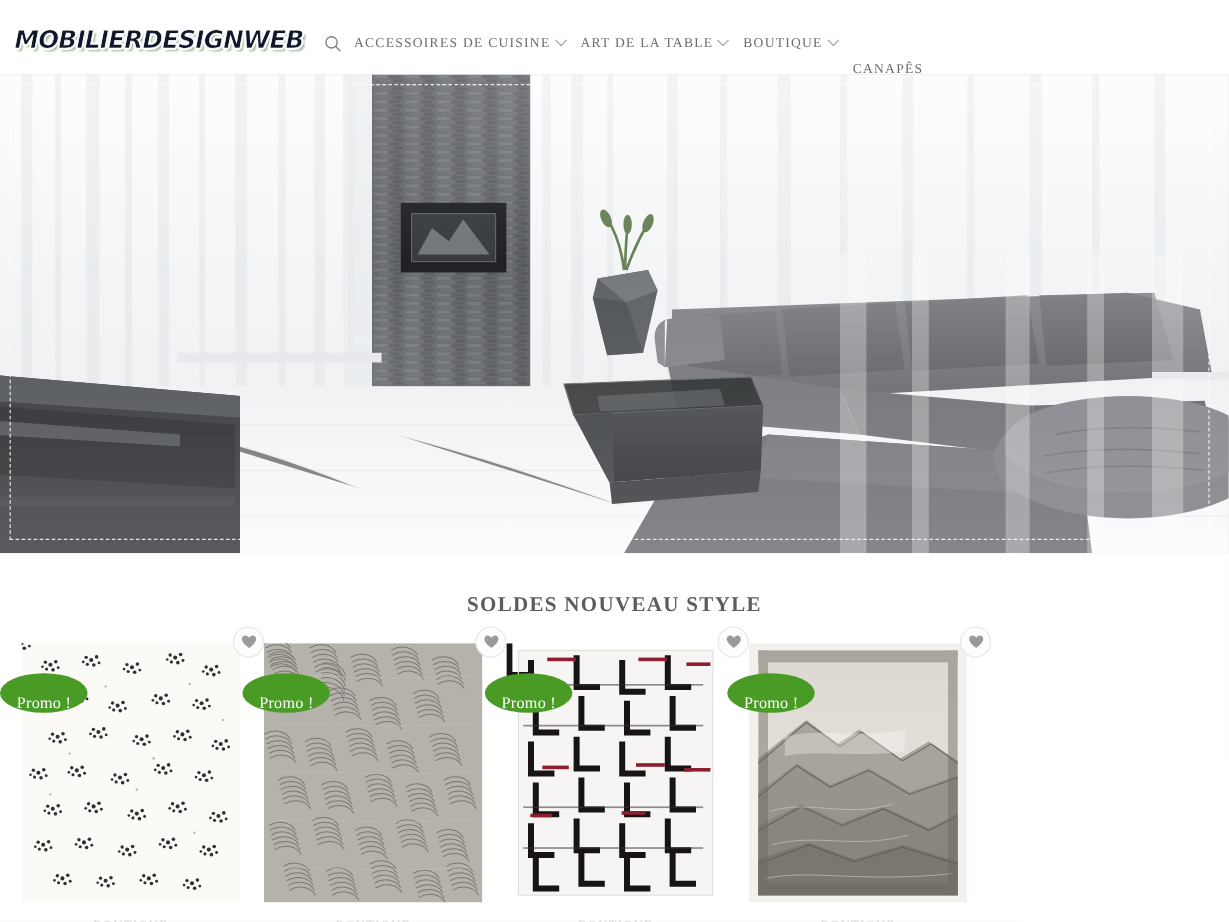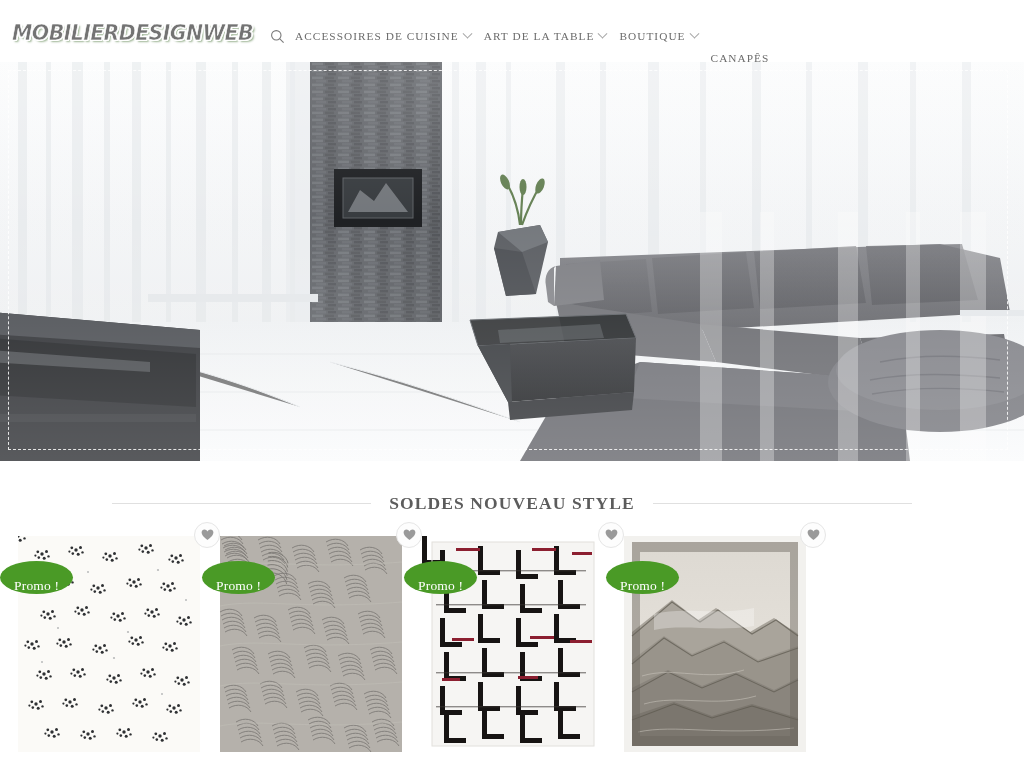--- a/index.html
+++ b/index.html
@@ -26,21 +26,21 @@
     top: 21px;
     width: 232px;
     height: 24px;
   }
   .logo-text {
     font-family: "DejaVu Sans", sans-serif;
     font-style: italic;
     font-weight: bold;
     font-size: 20.5px;
     letter-spacing: -0.6px;
-    color: #737373;
+    color: #0f172a;
     -webkit-text-stroke: 0.6px #ffffff;
     text-shadow:
        1.4px 0 0 #ffffff, -1.4px 0 0 #ffffff,
        0 1.4px 0 #ffffff, 0 -1.4px 0 #ffffff,
        1px 1px 0 #ffffff, -1px -1px 0 #ffffff,
        1px -1px 0 #ffffff, -1px 1px 0 #ffffff,
        2.2px 2.2px 2px rgba(40,90,20,.45);
     white-space: nowrap;
     display: block;
     line-height: 24px;
@@ -166,20 +166,21 @@
     pointer-events:none;
   }
 
   
   .section-title-wrap {
     display: flex;
     align-items: center;
     justify-content: center;
     margin-top: 32px;
     padding: 0 112px;
+    flex-direction: column;
   }
   .rule { flex: 1; height: 1px; background: #e0e0e0; }
   .section-title {
     font-family: "Liberation Serif", serif;
     font-size: 17.5px;
     letter-spacing: 1.1px;
     color: #5c5c5c;
     text-transform: uppercase;
     padding: 0 18px;
     white-space: nowrap;

